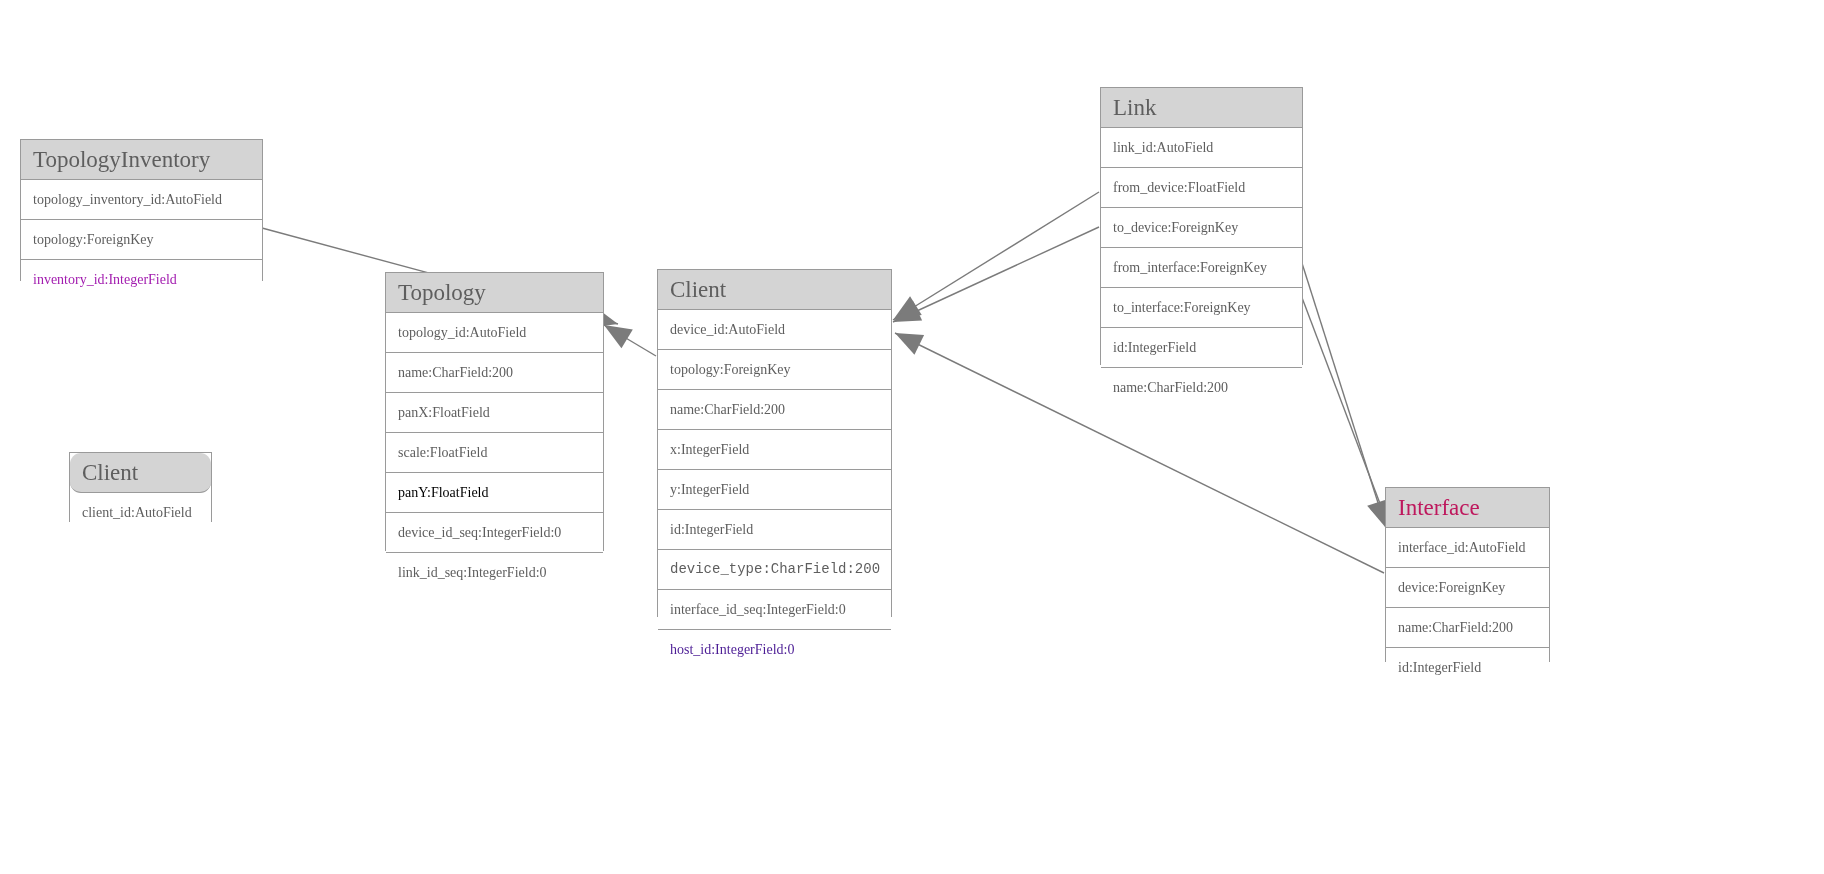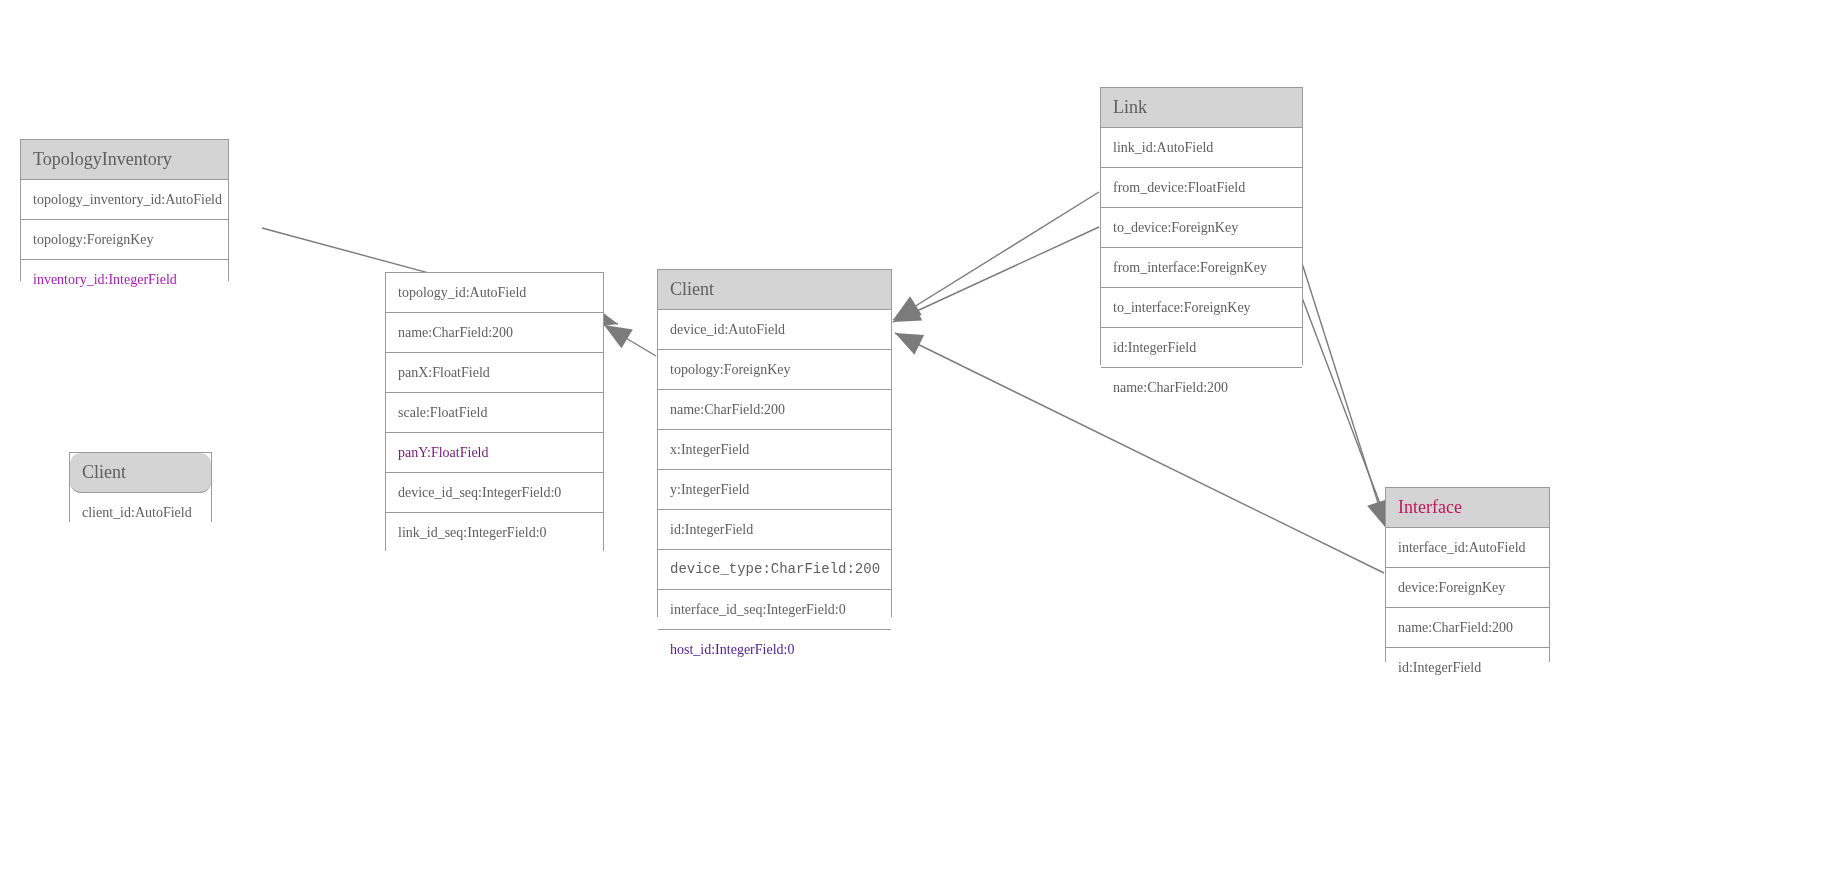--- a/index.html
+++ b/index.html
@@ -28,21 +28,21 @@
     box-sizing: border-box;
     border: 1px solid #9a9a9a;
     background: #ffffff;
     z-index: 2;
   }
   .entity-title {
     box-sizing: border-box;
     background: #d4d4d4;
     border-bottom: 1px solid #9a9a9a;
     color: #5e5e5e;
-    font-size: 18px;
+    font-size: 23px;
     line-height: 39px;
     height: 40px;
     padding: 0 0 0 12px;
     white-space: nowrap;
     overflow: hidden;
   }
   .entity-row {
     box-sizing: border-box;
     border-bottom: 1px solid #9a9a9a;
     color: #5e5e5e;
@@ -88,32 +88,33 @@
         <path d="M 1301,260 L 1386,528" stroke="#7b7b7b" stroke-width="1.4" fill="none"></path>
         <polygon points="0,0 -27,-11 -27,11" fill="#7b7b7b" transform="translate(1386,528) rotate(72)"></polygon>
       </g>
       <g>
         <path d="M 1301,295 L 1390,530" stroke="#7b7b7b" stroke-width="1.4" fill="none"></path>
         <polygon points="0,0 -27,-11 -27,11" fill="#7b7b7b" transform="translate(1390,530) rotate(69)"></polygon>
       </g>
     </svg>
 
   <div id="entities">
-      <div class="entity" style="left: 20px; top: 139px; width: 209px; height: 142px; border-color: rgb(154, 154, 154); background: rgb(255, 255, 255);">
+      <div class="entity" style="left: 20px; top: 139px; width: 243px; height: 142px; border-color: rgb(154, 154, 154); background: rgb(255, 255, 255);">
         <div class="entity-title" style="background: rgb(212, 212, 212); color: rgb(94, 94, 94); border-bottom-color: rgb(154, 154, 154);">TopologyInventory</div>
         <div class="entity-row" style="color: rgb(94, 94, 94); border-bottom-color: rgb(154, 154, 154);">topology_inventory_id:AutoField</div>
         <div class="entity-row" style="color: rgb(94, 94, 94); border-bottom-color: rgb(154, 154, 154);">topology:ForeignKey</div>
         <div class="entity-row" style="color: #a21caf; border-bottom-color: rgb(154, 154, 154);">inventory_id:IntegerField</div>
       </div>
       <div class="entity" style="left: 385px; top: 272px; width: 219px; height: 279px; border-color: rgb(154, 154, 154); background: rgb(255, 255, 255);">
+        <div class="entity-title" style="background: rgb(212, 212, 212); color: rgb(94, 94, 94); border-bottom-color: rgb(154, 154, 154);">Topology</div>
         <div class="entity-row" style="color: rgb(94, 94, 94); border-bottom-color: rgb(154, 154, 154);">topology_id:AutoField</div>
         <div class="entity-row" style="color: rgb(94, 94, 94); border-bottom-color: rgb(154, 154, 154);">name:CharField:200</div>
         <div class="entity-row" style="color: rgb(94, 94, 94); border-bottom-color: rgb(154, 154, 154);">panX:FloatField</div>
         <div class="entity-row" style="color: rgb(94, 94, 94); border-bottom-color: rgb(154, 154, 154);">scale:FloatField</div>
-        <div class="entity-row" style="color: #701a75; border-bottom-color: rgb(154, 154, 154);">panY:FloatField</div>
+        <div class="entity-row" style="color: #000000; border-bottom-color: rgb(154, 154, 154);">panY:FloatField</div>
         <div class="entity-row" style="color: rgb(94, 94, 94); border-bottom-color: rgb(154, 154, 154);">device_id_seq:IntegerField:0</div>
         <div class="entity-row" style="color: rgb(94, 94, 94); border-bottom-color: rgb(154, 154, 154);">link_id_seq:IntegerField:0</div>
       </div>
       <div class="entity" style="left: 657px; top: 269px; width: 235px; height: 348px; border-color: rgb(154, 154, 154); background: rgb(255, 255, 255);">
         <div class="entity-title" style="background: rgb(212, 212, 212); color: rgb(94, 94, 94); border-bottom-color: rgb(154, 154, 154);">Client</div>
         <div class="entity-row" style="color: rgb(94, 94, 94); border-bottom-color: rgb(154, 154, 154);">device_id:AutoField</div>
         <div class="entity-row" style="color: rgb(94, 94, 94); border-bottom-color: rgb(154, 154, 154);">topology:ForeignKey</div>
         <div class="entity-row" style="color: rgb(94, 94, 94); border-bottom-color: rgb(154, 154, 154);">name:CharField:200</div>
         <div class="entity-row" style="color: rgb(94, 94, 94); border-bottom-color: rgb(154, 154, 154);">x:IntegerField</div>
         <div class="entity-row" style="color: rgb(94, 94, 94); border-bottom-color: rgb(154, 154, 154);">y:IntegerField</div>

